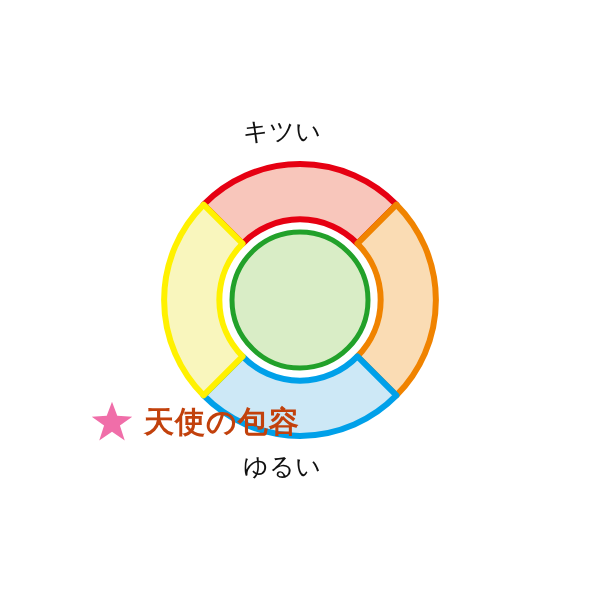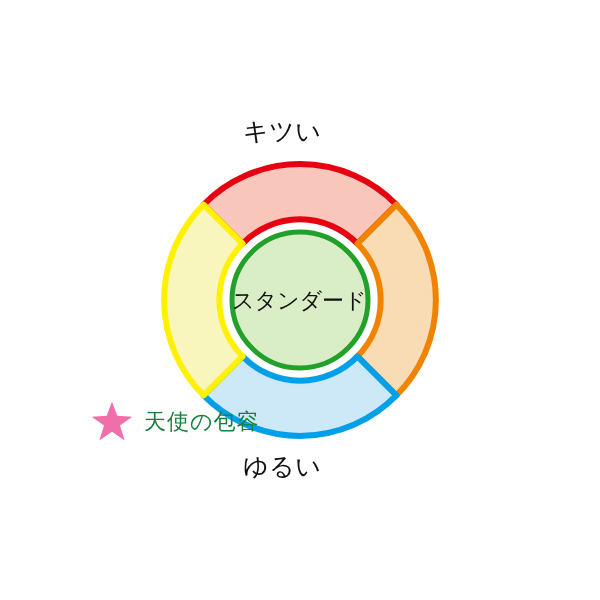--- a/index.html
+++ b/index.html
@@ -70,23 +70,23 @@
     display: flex;
     align-items: center;
     gap: 10px;
   }
   #brand-star {
     width: 44px;
     height: 44px;
     display: block;
   }
   #brand-text {
-    font-size: 22px;
-    color: #15803d;
-    font-weight: normal;
+    font-size: 30px;
+    color: #c2410c;
+    font-weight: bold;
     white-space: nowrap;
     letter-spacing: 1px;
   }
 </style>
 </head>
 <body>
 
 <div id="stage">
 
   <svg id="diagram" viewBox="0 0 600 600">
@@ -103,21 +103,20 @@
     <g>
       <path d="M 203.6 375.4 A 135 135 0 0 1 203.6 184.6 L 242.6 223.6 A 80 80 0 0 0 242.6 336.4 Z" fill="#f9f6bd" stroke="#fff100" stroke-width="6" stroke-linejoin="round"></path>
     </g>
 
     <circle cx="300" cy="280" r="68" fill="#d9edc6" stroke="#22a12a" stroke-width="5"></circle>
   </svg>
 
   <div class="lbl lbl-outer" id="label-top">キツい</div>
   <div class="lbl lbl-outer" id="label-bottom">ゆるい</div>
 
-  <div id="label-center">スタンダード</div>
 
   <div id="brand-row">
     <svg id="brand-star" viewBox="0 0 100 100">
       <path d="M50 4 L62 36 L96 38 L68 58 L79 92 L50 72 L21 92 L32 58 L4 38 L38 36 Z" fill="#f06ea9"></path>
     </svg>
     <div id="brand-text">天使の包容</div>
   </div>
 
 </div>
 

